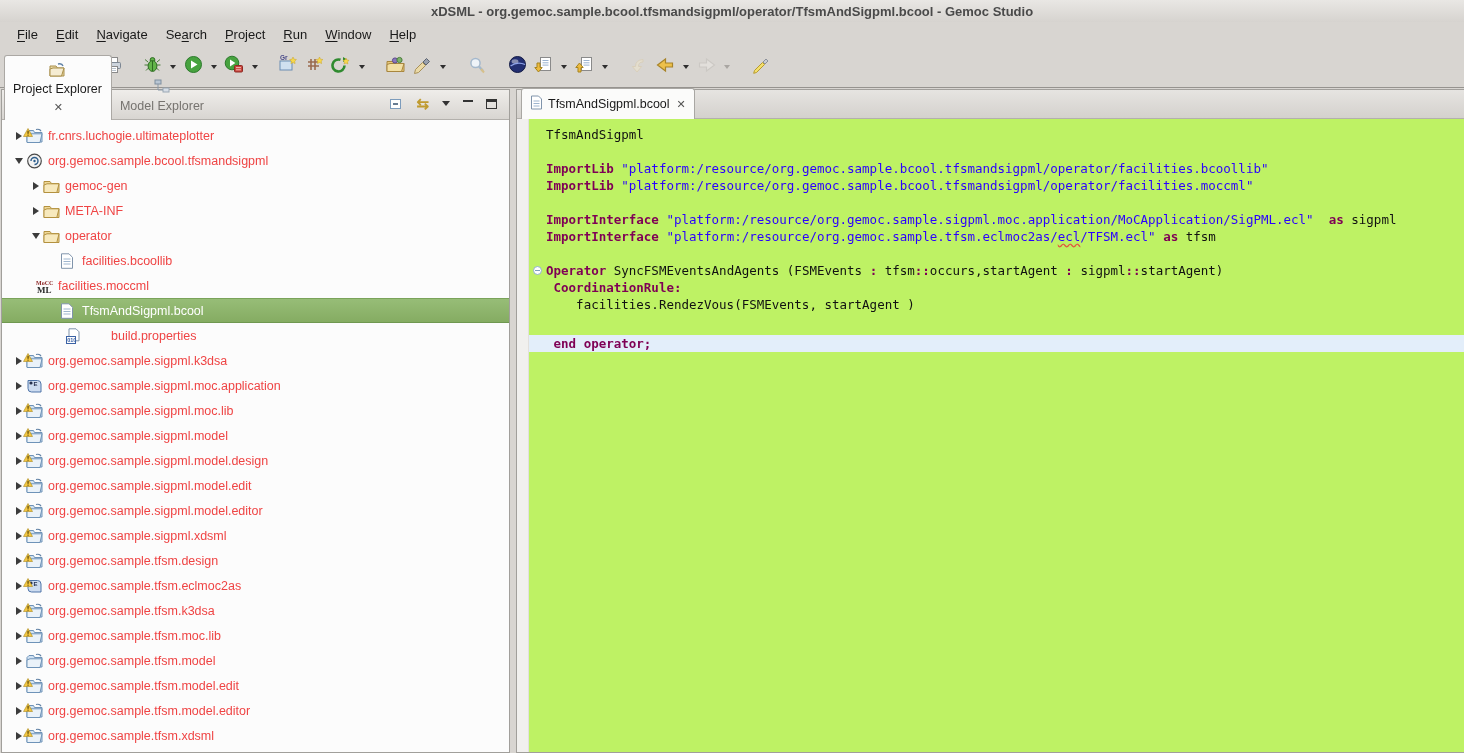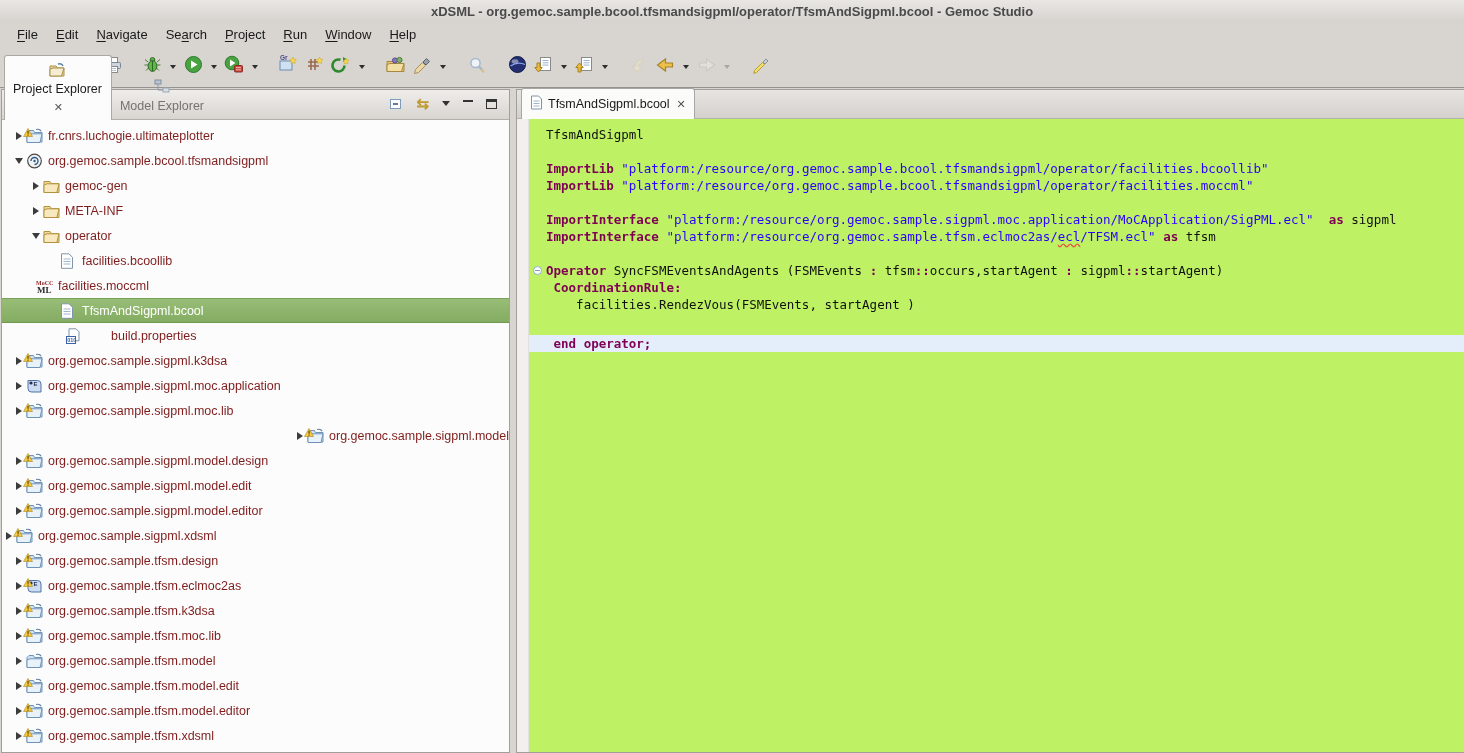--- a/index.html
+++ b/index.html
@@ -42,21 +42,21 @@
   .view-toolbar { margin-left:auto; display:flex; align-items:center; gap:13px;
     padding:0 12px 8px 0; }
   .vt-icon { display:flex; align-items:center; justify-content:center; }
   .link-glyph { color:#c09b2f; font-size:15px; font-weight:bold; line-height:10px; }
   .min-glyph { width:10px; height:3px; border-top:2px solid #333; margin-top:-4px;}
   .max-glyph { width:11px; height:10px; border:1px solid #333; border-top:3px solid #333; }
   .menu-tri { width:0;height:0; border-left:4.5px solid transparent; border-right:4.5px solid transparent;
     border-top:5px solid #333; }
 
   .tree { flex:1; background:#fcfcfc; overflow:hidden; padding-top:3px; }
-  .tree-row { height:25px; display:flex; align-items:center; font-size:12.5px; color:#7f1d1d;
+  .tree-row { height:25px; display:flex; align-items:center; font-size:12.5px; color:#ef4444;
     white-space:nowrap; }
   .tree-row.selected { background:linear-gradient(#97bd77,#85ac62); color:#fff;
     border-top:1px solid #7aa35a; border-bottom:1px solid #6f9850; }
   .t-arrow { width:14px; display:flex; justify-content:center; flex:0 0 auto; }
   .tri-r { width:0;height:0; border-left:6px solid #3c3c3c; border-top:4px solid transparent;
     border-bottom:4px solid transparent; }
   .tri-d { width:0;height:0; border-top:6px solid #3c3c3c; border-left:4px solid transparent;
     border-right:4px solid transparent; }
   .t-icon { width:18px; height:16px; position:relative; flex:0 0 auto; margin-right:4px; }
   .t-icon svg { position:absolute; left:0; top:0; }
@@ -476,21 +476,21 @@
               <path d="M10 1.5 q4-1 5 1.8" fill="none" stroke="#5f81a5" stroke-width="1.2"></path>
             </svg>
             <svg class="warn" width="10" height="9">
               <path d="M5 .5 L9.5 8.5 H.5 z" fill="#f5c842" stroke="#a8861d" stroke-width=".6"></path>
               <rect x="4.5" y="2.8" width="1.1" height="3" fill="#4d3b00"></rect>
               <rect x="4.5" y="6.6" width="1.1" height="1.1" fill="#4d3b00"></rect>
             </svg>
           </span>
           <span>org.gemoc.sample.sigpml.moc.lib</span>
         </div>
-        <div class="tree-row" style="padding-left: 10px; justify-content: flex-end;">
+        <div class="tree-row" style="padding-left: 10px;">
           <span class="t-arrow">
             <span class="tri-r"></span>
           </span>
           <span class="t-icon">
             <svg width="17" height="16">
               <path d="M1 4.5 l2-2 h4.5 l1 2 h7.5 v9.5 H1 z" fill="#cfe1f2" stroke="#6e93b8"></path>
               <path d="M1 7 l3-1.2 h12 l-2 8.7 H1 z" fill="#eaf2f9" stroke="#6e93b8"></path>
               <path d="M10 1.5 q4-1 5 1.8" fill="none" stroke="#5f81a5" stroke-width="1.2"></path>
             </svg>
             <svg class="warn" width="10" height="9">
@@ -548,21 +548,21 @@
               <path d="M10 1.5 q4-1 5 1.8" fill="none" stroke="#5f81a5" stroke-width="1.2"></path>
             </svg>
             <svg class="warn" width="10" height="9">
               <path d="M5 .5 L9.5 8.5 H.5 z" fill="#f5c842" stroke="#a8861d" stroke-width=".6"></path>
               <rect x="4.5" y="2.8" width="1.1" height="3" fill="#4d3b00"></rect>
               <rect x="4.5" y="6.6" width="1.1" height="1.1" fill="#4d3b00"></rect>
             </svg>
           </span>
           <span>org.gemoc.sample.sigpml.model.editor</span>
         </div>
-        <div class="tree-row" style=" text-align: right;">
+        <div class="tree-row" style="padding-left: 10px; text-align: right;">
           <span class="t-arrow">
             <span class="tri-r"></span>
           </span>
           <span class="t-icon">
             <svg width="17" height="16">
               <path d="M1 4.5 l2-2 h4.5 l1 2 h7.5 v9.5 H1 z" fill="#cfe1f2" stroke="#6e93b8"></path>
               <path d="M1 7 l3-1.2 h12 l-2 8.7 H1 z" fill="#eaf2f9" stroke="#6e93b8"></path>
               <path d="M10 1.5 q4-1 5 1.8" fill="none" stroke="#5f81a5" stroke-width="1.2"></path>
             </svg>
             <svg class="warn" width="10" height="9">

